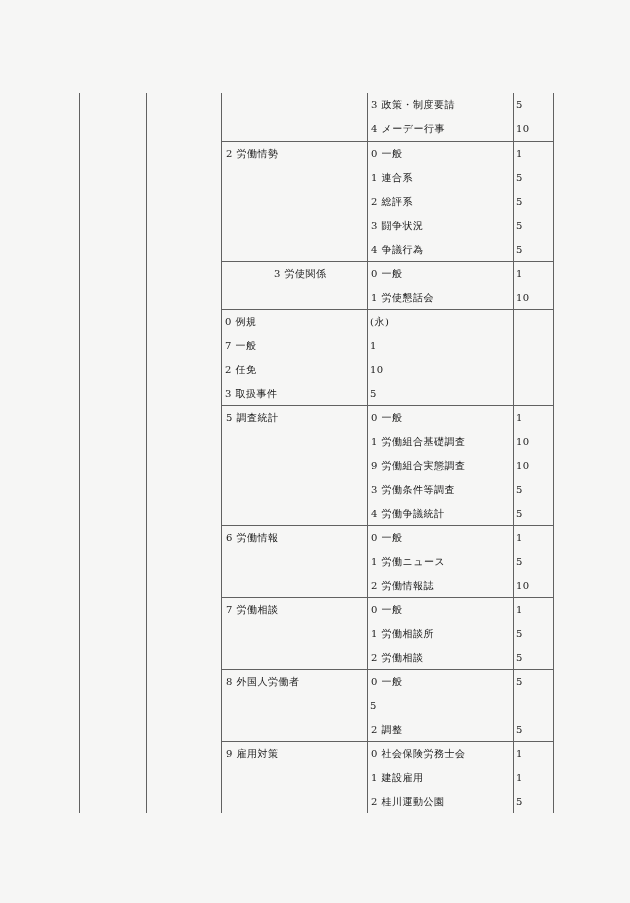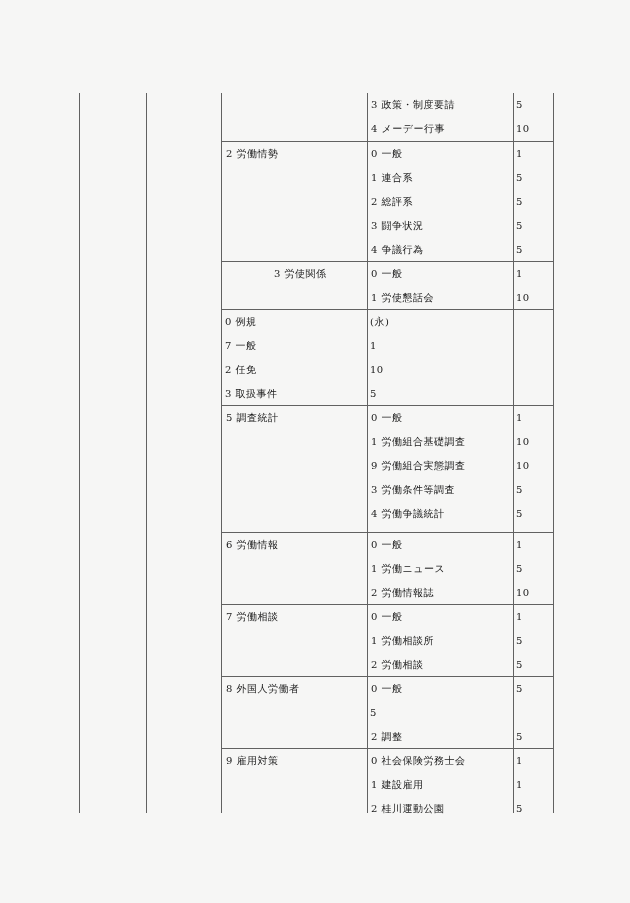--- a/index.html
+++ b/index.html
@@ -185,21 +185,21 @@
             <div class="row">
     <div class="item-cell">3 労働条件等調査</div>
     <div class="period-cell">5</div>
   </div>
             <div class="row">
     <div class="item-cell">4 労働争議統計</div>
     <div class="period-cell">5</div>
   </div>
           </div>
   </div>
-        <div class="section" style="height: 72px; margin-top: 7px;">
+        <div class="section" style="height: 72px;">
     <div class="cat-cell">6 労働情報</div>
     <div class="rows">
             <div class="row">
     <div class="item-cell">0 一般</div>
     <div class="period-cell">1</div>
   </div>
             <div class="row">
     <div class="item-cell">1 労働ニュース</div>
     <div class="period-cell">5</div>
   </div>

